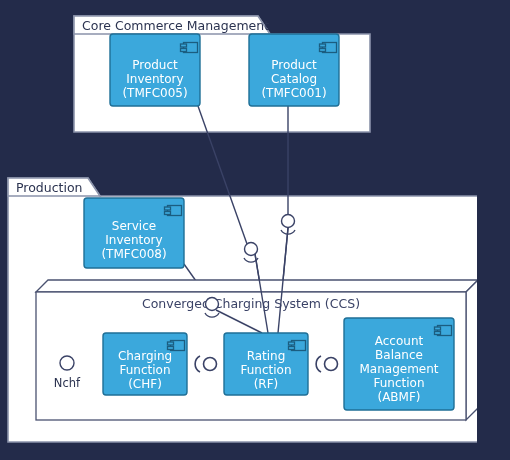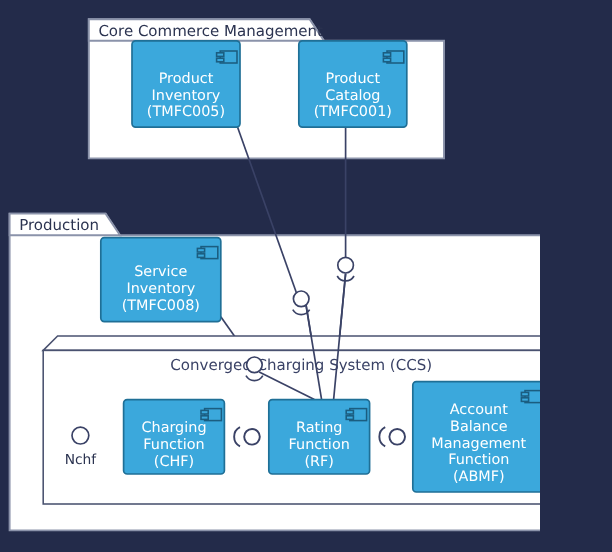--- a/index.html
+++ b/index.html
@@ -7,20 +7,21 @@
     padding: 0;
     background: #232b4a;
   }
   #canvas {
     position: relative;
     width: 450px;
     height: 460px;
     background: #232b4a;
     font-family: "DejaVu Sans", "Liberation Sans", sans-serif;
     overflow: hidden;
+    padding-left: 27px;
   }
   svg.layer {
     position: absolute;
     left: 0;
     top: 0;
     width: 510px;
     height: 460px;
   }
   .pkg-label {
     font-size: 12.5px;

